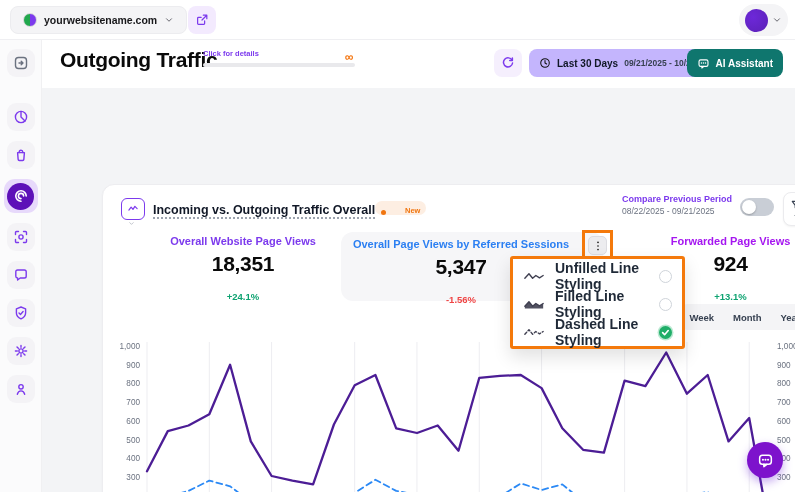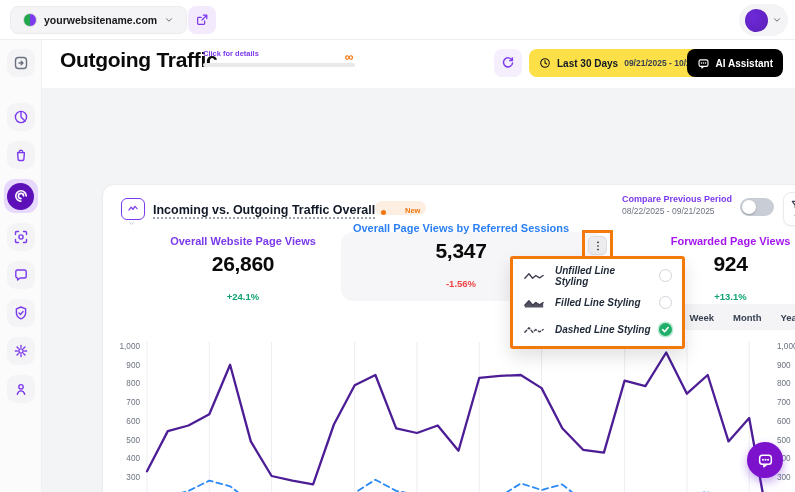--- a/index.html
+++ b/index.html
@@ -38,25 +38,25 @@
   #page-title { position:absolute; left:18px; top:8px; font-size:21px; font-weight:800; color:#0a0a0a;
                 letter-spacing:-0.3px; }
   .monthly { position:absolute; left:161px; top:8px; width:160px; }
   .monthly-title { font-size:8.5px; font-weight:700; color:#1f2937; }
   .monthly-link { font-size:7.5px; font-weight:700; color:#7c3aed; margin-top:1px; cursor:pointer; }
   .monthly-bar { margin-top:5px; width:152px; height:4px; border-radius:2px; background:#e9e9ec; }
   .infinity { position:absolute; left:303px; top:10px; font-size:12px; font-weight:800; color:#f4730c; }
   .refresh-btn { position:absolute; left:452px; top:9px; width:28px; height:28px; border-radius:8px;
                  background:#f5effd; color:#7c3aed; display:flex; align-items:center; justify-content:center; }
   .date-pill { position:absolute; left:487px; top:9px; height:28px; display:flex; align-items:center;
-               gap:6px; padding:0 10px; background:#fde047; border-radius:8px; color:#111; }
+               gap:6px; padding:0 10px; background:#c4b5fd; border-radius:8px; color:#111; }
   .date-label { font-size:10px; font-weight:800; color:#111827; }
   .date-range { font-size:8.5px; font-weight:600; color:#374151; }
   .ai-btn { position:absolute; right:12px; top:9px; height:28px; padding:0 10px; display:flex;
-            align-items:center; gap:6px; background:#000000; border-radius:8px; color:#fff; cursor:pointer; }
+            align-items:center; gap:6px; background:#0f766e; border-radius:8px; color:#fff; cursor:pointer; }
   .ai-label { font-size:10px; font-weight:700; }
 
   
   #main { position:absolute; left:42px; top:88px; right:0; bottom:0; background:#f3f4f6; }
   #card { position:absolute; left:60px; top:96px; width:723px; height:385px; background:#fff;
           border-radius:12px; border:1px solid #ededf0; box-shadow:0 1px 2px rgba(0,0,0,.04); z-index:2; }
 
   .card-icon { position:absolute; left:18px; top:13px; width:24px; height:22px; border:1.6px solid #7c3aed;
                border-radius:6px; color:#7c3aed; display:flex; align-items:center; justify-content:center; }
   .card-icon-chev { position:absolute; left:25px; top:35px; color:#9ca3af; }
@@ -79,39 +79,39 @@
                 align-items:center; justify-content:center; gap:1px; cursor:pointer;
                 box-shadow:0 1px 2px rgba(0,0,0,.05); }
 
   .metric { position:absolute; top:50px; text-align:center; }
   .metric-label { font-size:11px; font-weight:800; }
   .metric-value { font-size:21px; font-weight:800; color:#0a0a0a; margin-top:5px; letter-spacing:-0.3px; }
   .metric-delta { font-size:9.5px; font-weight:700; margin-top:15px; }
   #metric-0 { left:30px; width:220px; }
   #metric-box-1 { position:absolute; left:238px; top:47px; width:262px; height:69px; background:#f6f6f8;
                   border-radius:12px; }
-  #metric-1 { left:238px; width:240px; top:37px; }
+  #metric-1 { left:238px; width:240px; top:53px; }
   #metric-2 { left:545px; width:165px; }
   .kebab-btn { position:absolute; left:485px; top:51px; width:19px; height:19px; border-radius:5px;
                background:#ececef; border:1px solid #dcdce1; color:#111; display:flex; align-items:center;
                justify-content:center; cursor:pointer; z-index:6; }
   .kebab-annot { position:absolute; left:479px; top:45px; width:31px; height:31px; border:3px solid #f4790b;
                  z-index:7; pointer-events:none; }
 
   .period-tabs { position:absolute; left:577px; top:119px; width:130px; height:26px; background:#f4f4f6;
                  border-radius:8px; display:flex; align-items:center; justify-content:space-around; }
   .period-tab { font-size:9.5px; font-weight:600; color:#374151; cursor:pointer; }
 
   
   .style-menu { position:absolute; left:407px; top:71px; width:175px; height:93px; background:#fff;
                 border:3px solid #f4790b; border-radius:3px; box-shadow:0 8px 18px rgba(0,0,0,.12);
                 z-index:8; display:flex; flex-direction:column; justify-content:space-around; padding:3px 0; }
   .menu-item { display:flex; align-items:center; gap:8px; padding:0 10px; height:28px; cursor:pointer; }
   .menu-icon { width:24px; color:#3f3f50; display:flex; }
-  .menu-label { flex:1; font-size:10px; font-weight:600; color:#1f2937;font-style:italic; }
+  .menu-label { flex:1; font-size:14px; font-weight:600; color:#1f2937; }
   .radio { width:13px; height:13px; border-radius:50%; border:1.5px solid #cfd4da; background:#fff; }
   .radio.checked { border:none; background:#1fae68; display:flex; align-items:center; justify-content:center;
                    box-shadow:0 0 0 1.5px #bbe9d2; }
 
   
   #chart-wrap { position:absolute; left:4px; top:150px; width:714px; height:228px; }
 
   
   .chat-float { position:absolute; right:12px; bottom:14px; width:36px; height:36px; border-radius:50%;
                 background:#7d12cc; color:#fff; display:flex; align-items:center; justify-content:center;
@@ -306,21 +306,21 @@
       <span>
           <svg class="ic" width="7" height="7" viewBox="0 0 16 16" fill="none" stroke="currentColor" stroke-width="1.4" stroke-linecap="round" stroke-linejoin="round">
             <path d="M4 6l4 4 4-4"></path>
           </svg>
         </span>
     </div>
 
     <div id="metric-box-1"></div>
     <div class="metric" id="metric-0">
       <div class="metric-label" style="color: rgb(124, 58, 237);">Overall Website Page Views</div>
-      <div class="metric-value">26,860</div>
+      <div class="metric-value">18,351</div>
       <div class="metric-delta" style="color: rgb(14, 163, 113);">+24.1%</div>
     </div>
     <div class="metric" id="metric-1">
       <div class="metric-label" style="color: rgb(43, 127, 242);">Overall Page Views by Referred Sessions</div>
       <div class="metric-value">5,347</div>
       <div class="metric-delta" style="color: rgb(239, 68, 68);">-1.56%</div>
     </div>
     <div class="metric" id="metric-2">
       <div class="metric-label" style="color: rgb(165, 22, 240);">Forwarded Page Views</div>
       <div class="metric-value">924</div>

